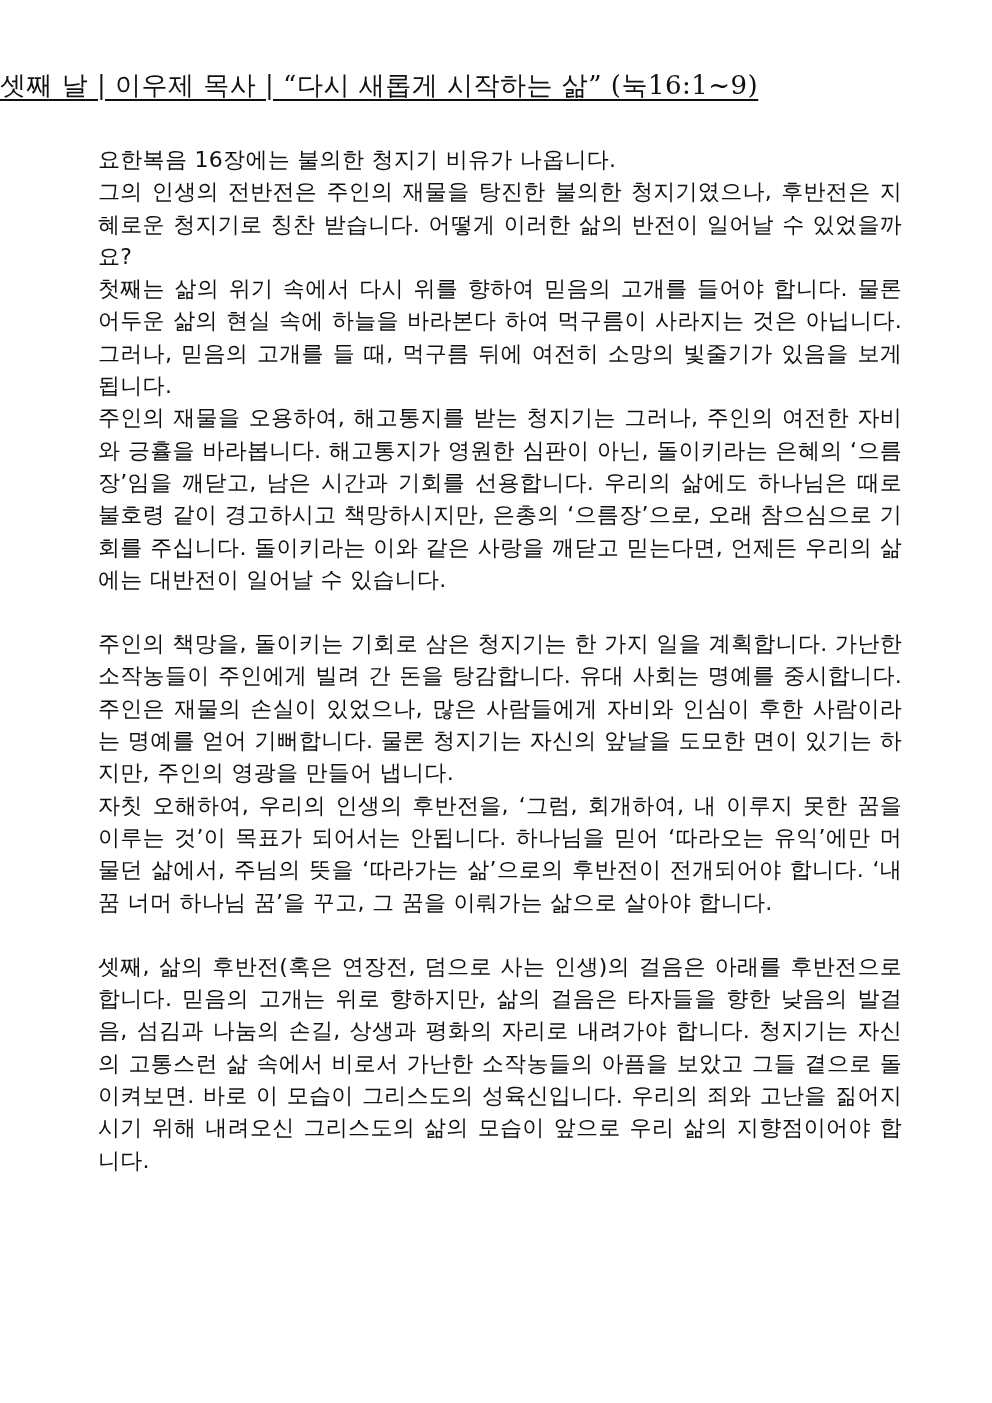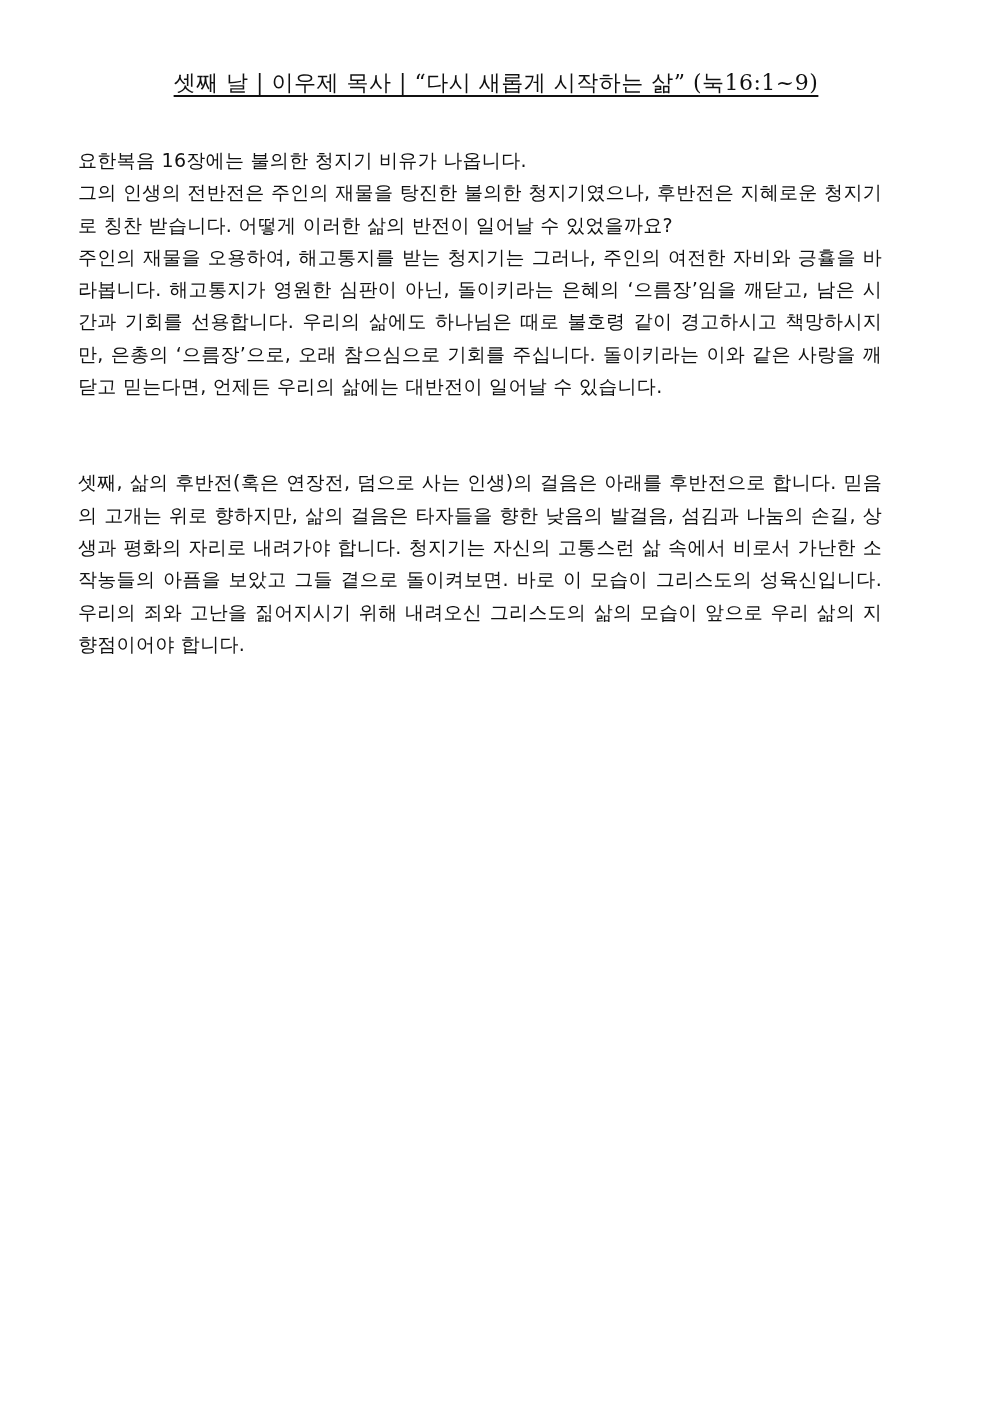--- a/index.html
+++ b/index.html
@@ -4,51 +4,54 @@
 <style>
   html, body { margin: 0; padding: 0; background: #ffffff; }
   body {
     width: 992px; height: 1403px; position: relative; overflow: hidden;
     font-family: "DejaVu Sans", "Liberation Sans", sans-serif;
     color: #111;
   }
   .page { position: absolute; left: 0; top: 0; width: 992px; height: 1403px; background: #fff; }
   .title {
     position: absolute; left: 0; right: 0; top: 68px;
-    text-align: center; font-family: "DejaVu Serif", "Liberation Serif", serif;
-    font-size: 22px; text-decoration: underline; text-underline-offset: 5px;
+    font-family: "DejaVu Serif", "Liberation Serif", serif;
+    font-size: 26px; text-decoration: underline; text-underline-offset: 5px;
     letter-spacing: 0.5px;
   }
   .body {
-    position: absolute; left: 78px; width: 804px; top: 144px;
-    font-size: 19px; line-height: 32.3px; text-align: justify;
+    position: absolute; left: 98px; width: 804px; top: 144px;
+    font-size: 22px; line-height: 32.3px; text-align: justify;
     letter-spacing: 0.3px;
   }
   .body p { margin: 0; }
   .gap { height: 32px; }
   b { font-weight: normal; }
   .chk {
     display: inline-block; width: 14px; height: 14px; border: 1.5px solid #888;
     vertical-align: -1px; margin-right: 10px; border-radius: 1px;
   }
 </style>
 </head>
 <body>
 
 <div class="page">
   <div class="title">셋째 날 | 이우제 목사 | “다시 새롭게 시작하는 삶” (눅16:1~9)</div>
 
   <div class="body">
     <p>요한복음 16장에는 불의한 청지기 비유가 나옵니다.</p>
     <p><b>그의 인생의 전반전은 주인의 재물을 탕진한 불의한 청지기였으나, 후반전은 지혜로운 청지기로 칭찬 받습니다. 어떻게 이러한 삶의 반전이 일어날 수 있었을까요?</b></p>
 
+    <p><b>첫째는 삶의 위기 속에서 다시 위를 향하여 믿음의 고개를 들어야 합니다.</b><span> 물론 어두운 삶의 현실 속에 하늘을 바라본다 하여 먹구름이 사라지는 것은 아닙니다. 그러나, 믿음의 고개를 들 때, 먹구름 뒤에 여전히 소망의 빛줄기가 있음을 보게 됩니다.</span></p>
     <p><span>주인의 재물을 오용하여, 해고통지를 받는 청지기는 그러나, 주인의 여전한 자비와 긍휼을 바라봅니다. 해고통지가 영원한 심판이 아닌, 돌이키라는 은혜의 ‘으름장’임을 깨닫고, 남은 시간과 기회를 선용합니다. </span><b>우리의 삶에도 하나님은 때로 불호령 같이 경고하시고 책망하시지만, 은총의 ‘으름장’으로, 오래 참으심으로 기회를 주십니다. 돌이키라는 이와 같은 사랑을 깨닫고 믿는다면, 언제든 우리의 삶에는 대반전이 일어날 수 있습니다.</b></p>
 
     <div class="gap"></div>
 
+    <p><span>주인의 책망을, 돌이키는 기회로 삼은 청지기는 한 가지 일을 계획합니다. 가난한 소작농들이 주인에게 빌려 간 돈을 탕감합니다. </span><b>유대 사회는 명예를 중시합니다. 주인은 재물의 손실이 있었으나, 많은 사람들에게 자비와 인심이 후한 사람이라는 명예를 얻어 기뻐합니다.</b><span> 물론 청지기는 자신의 앞날을 도모한 면이 있기는 하지만, 주인의 영광을 만들어 냅니다.</span></p>
+    <p><span>자칫 오해하여, 우리의 인생의 후반전을, ‘그럼, 회개하여, 내 이루지 못한 꿈을 이루는 것’이 목표가 되어서는 안됩니다. </span><b>하나님을 믿어 ‘따라오는 유익’에만 머물던 삶에서, 주님의 뜻을 ‘따라가는 삶’으로의 후반전이 전개되어야 합니다. ‘내 꿈 너머 하나님 꿈’을 꾸고, 그 꿈을 이뤄가는 삶으로 살아야 합니다.</b></p>
 
     <div class="gap"></div>
 
     <p><b>셋째, 삶의 후반전(혹은 연장전, 덤으로 사는 인생)의 걸음은 아래를 후반전으로 합니다.</b><span> 믿음의 고개는 위로 향하지만, 삶의 걸음은 타자들을 향한 낮음의 발걸음, 섬김과 나눔의 손길, 상생과 평화의 자리로 내려가야 합니다. </span><b>청지기는 자신의 고통스런 삶 속에서 비로서 가난한 소작농들의 아픔을 보았고 그들 곁으로 돌이켜보면. 바로 이 모습이 그리스도의 성육신입니다.</b><span> 우리의 죄와 고난을 짊어지시기 위해 내려오신 그리스도의 삶의 모습이 앞으로 우리 삶의 지향점이어야 합니다.</span></p>
 
     <div class="gap"></div>
 
   </div>
 </div>
 

